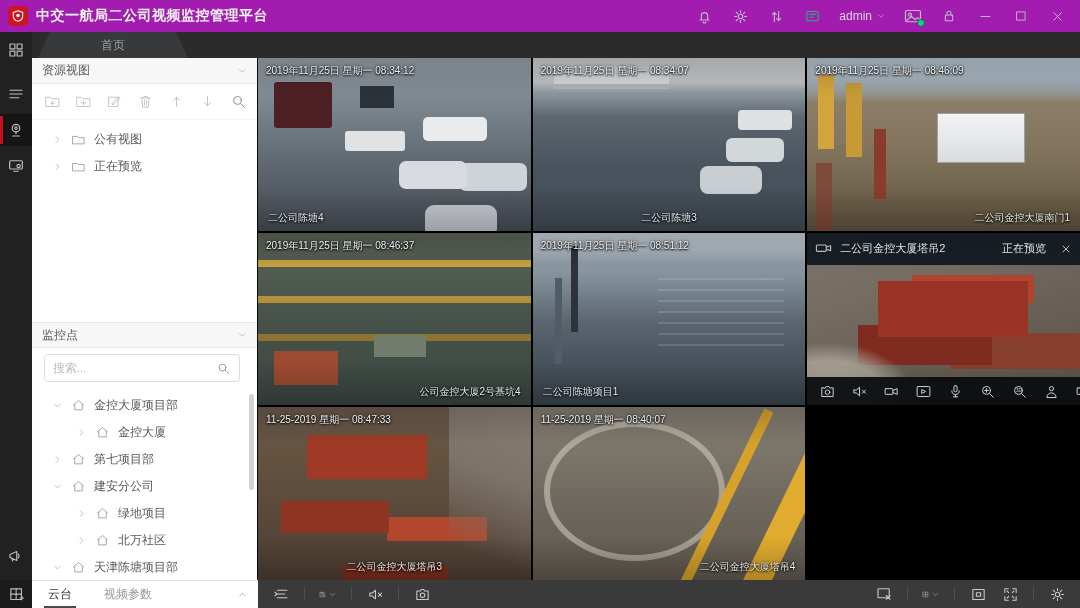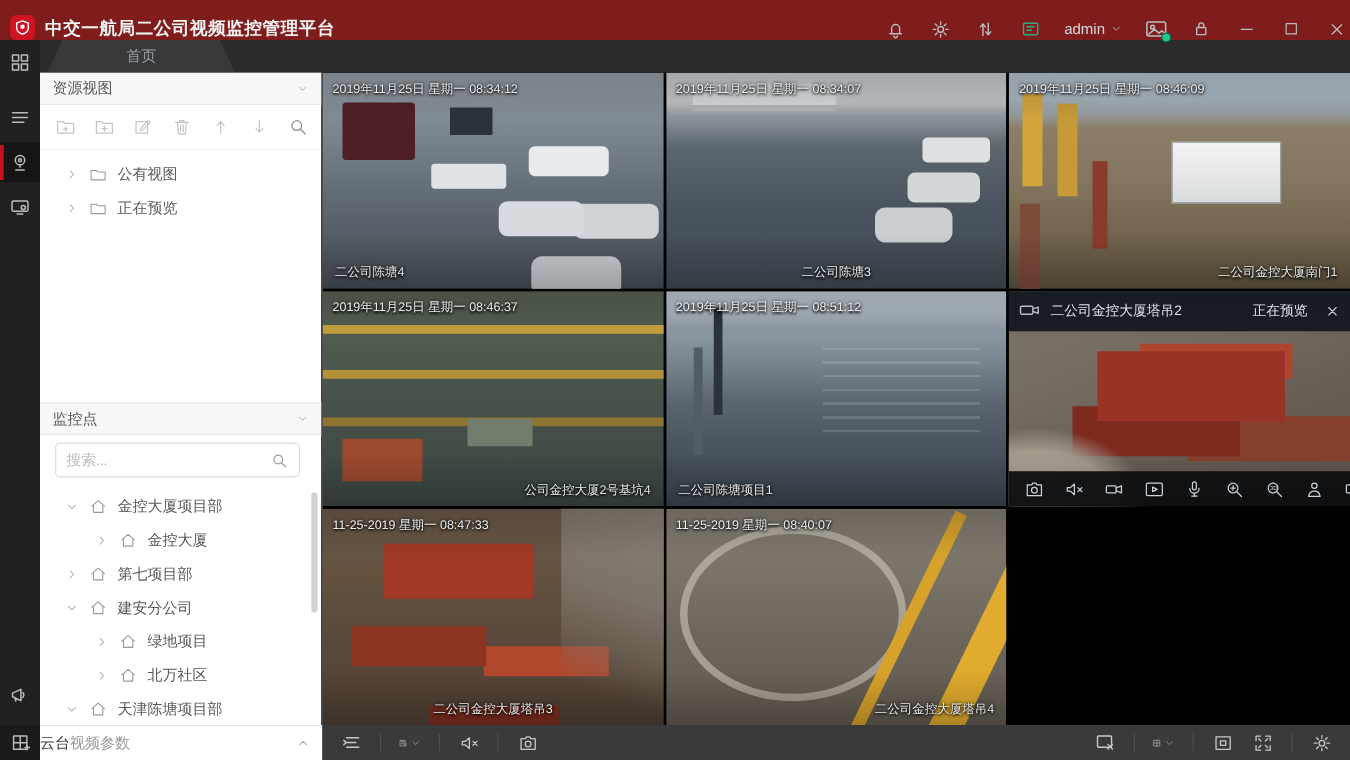--- a/index.html
+++ b/index.html
@@ -2,24 +2,24 @@
 <html><head>
 <meta charset="utf-8">
 <style>
   *{margin:0;padding:0;box-sizing:border-box}
   body{font-family:"Liberation Sans","DejaVu Sans",sans-serif;background:#000}
   .screen{position:relative;width:1080px;height:608px;overflow:hidden;background:#000}
   svg{display:block}
   .ic{stroke:#b9bec2;fill:none;stroke-width:1.6;stroke-linecap:round;stroke-linejoin:round}
 
   
-  .topbar{position:absolute;left:0;top:0;width:1080px;height:32px;background:#7f1d1d;display:flex;align-items:flex-end;z-index:5}
+  .topbar{position:absolute;left:0;top:0;width:1080px;height:32px;background:#a21caf;display:flex;align-items:center;z-index:5}
   .logo{width:20px;height:20px;margin-left:8px;border-radius:5px;background:#cf1322;display:flex;align-items:center;justify-content:center}
   .app-title{color:#f2f2f2;font-size:14px;font-weight:bold;margin-left:8px;letter-spacing:.5px}
-  .top-right{margin-left:auto;display:flex;align-items:center;gap:18px;padding-right:2px}
+  .top-right{margin-left:auto;display:flex;align-items:center;gap:18px;padding-right:14px}
   .tbtn{width:18px;height:18px;display:flex;align-items:center;justify-content:center;cursor:pointer}
   .user-wrap{display:flex;align-items:center;gap:4px;cursor:pointer}
   .user{color:#d5d8da;font-size:12px}
   .greenic .ic{stroke:#27b181}
   .cap{position:relative}
   .cap .dot{position:absolute;right:-3px;bottom:-2px;width:8px;height:8px;border-radius:50%;background:#1fc98c;border:1px solid #0d6b4a}
 
   
   .tabbar{position:absolute;left:32px;top:32px;width:1048px;height:26px;background:#2b2b2b;display:flex;align-items:flex-end;z-index:4}
   .tab{height:26px;display:flex;align-items:center;justify-content:center;gap:26px;font-size:12px;cursor:pointer;clip-path:polygon(12px 0,calc(100% - 12px) 0,100% 100%,0 100%)}
@@ -108,21 +108,21 @@
   .cell-head .x{width:12px;height:12px;cursor:pointer}
   .cell-head .x .ic{stroke:#c9cdd1;stroke-width:1.8}
   .cell-foot{position:absolute;left:0;bottom:0;right:0;height:28px;background:rgba(12,14,16,.95);display:flex;align-items:center;gap:15px;padding:0 12px;z-index:3}
   .cell-foot .fi{width:17px;height:17px;cursor:pointer}
   .cell-foot .fi .ic{stroke:#cfd3d7;stroke-width:1.4}
 
   
   .bottombar{position:absolute;left:0;bottom:0;width:1080px;height:28px;display:flex;z-index:6}
   .f-rail{width:32px;height:28px;background:#1b1b1b;display:flex;align-items:center;justify-content:center;cursor:pointer}
   .f-panel{width:226px;height:28px;background:#fff;border-top:1px solid #e4e4e4;display:flex;align-items:center;font-size:12px}
-  .f-tab{position:relative;height:28px;display:flex;align-items:center;padding:0 0;cursor:pointer;color:#999}
+  .f-tab{position:relative;height:28px;display:flex;align-items:center;padding:0 16px;cursor:pointer;color:#999}
   .f-tab.active{color:#3a3a3a}
   .f-tab.active::after{content:"";position:absolute;left:12px;right:12px;bottom:0;height:3px;background:#4a4a4a}
   .f-panel .fp-chev{margin-left:auto;margin-right:10px;width:11px;height:11px;cursor:pointer}
   .f-panel .fp-chev .ic{stroke:#a8a8a8;stroke-width:1.8}
   .f-main{flex:1;height:28px;background:#3a3a3a;display:flex;align-items:center;padding:0 14px;gap:14px}
   .f-main .bi{width:18px;height:18px;cursor:pointer;display:flex;align-items:center;justify-content:center}
   .f-main .bi .ic{stroke:#c6c9cc;stroke-width:1.5}
   .f-main .sep{width:1px;height:14px;background:#4e4e4e}
   .f-main .right{margin-left:auto;display:flex;align-items:center;gap:14px}
   .withchev{display:flex;align-items:center;gap:2px;cursor:pointer}

